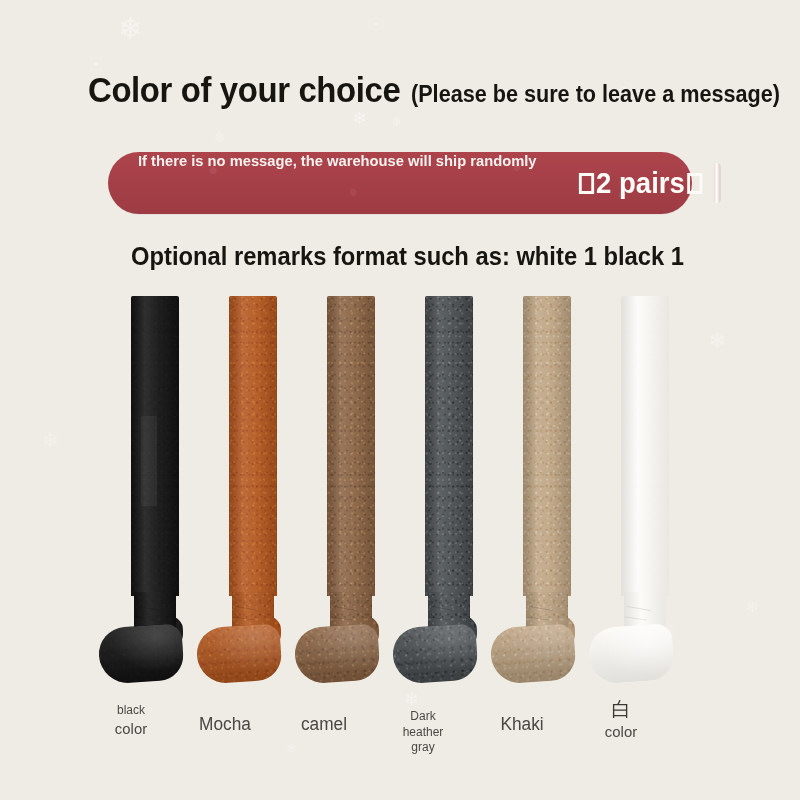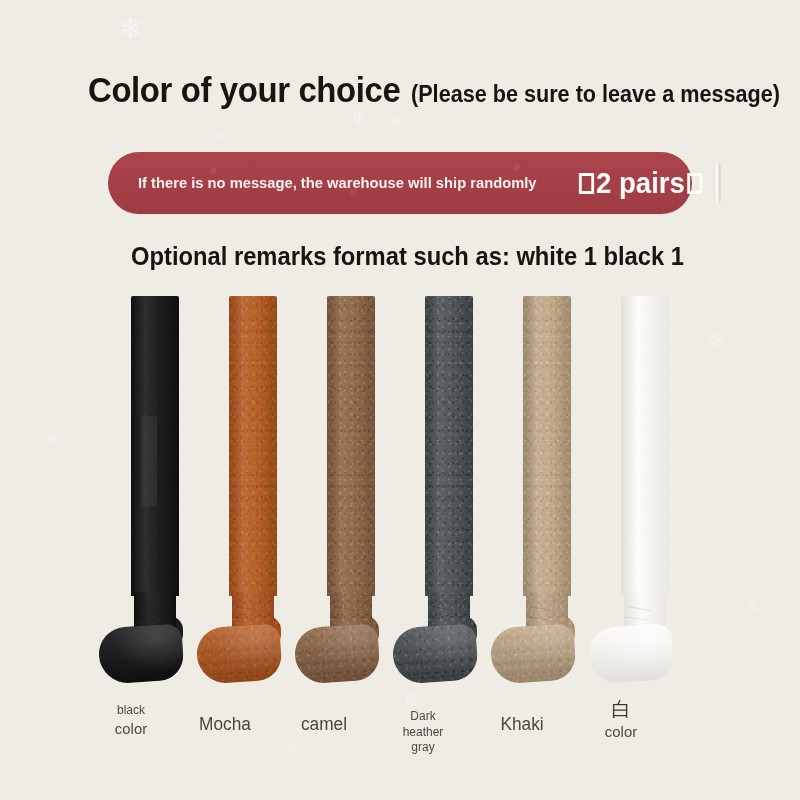--- a/index.html
+++ b/index.html
@@ -32,21 +32,21 @@
 
   
   .banner{position:absolute;left:108px;top:152px;width:584px;height:62px;
           border-radius:31px;background:#a8414a;
           background-image:
             radial-gradient(circle at 18% 30%, rgba(255,255,255,.07) 0 3px, transparent 4px),
             radial-gradient(circle at 42% 65%, rgba(255,255,255,.06) 0 3px, transparent 4px),
             radial-gradient(circle at 70% 25%, rgba(255,255,255,.06) 0 3px, transparent 4px),
             radial-gradient(circle at 88% 70%, rgba(255,255,255,.05) 0 3px, transparent 4px),
             linear-gradient(180deg,#ad444c 0%,#a43f47 55%,#9d3b43 100%);
-          display:flex;align-items:center;box-shadow:0 1px 0 rgba(0,0,0,.04);}
+          display:flex;box-shadow:0 1px 0 rgba(0,0,0,.04);}
   .banner-text{color:#f7f2ef;font-size:15.5px;font-weight:bold;margin-left:30px;
                transform:scaleX(.95);transform-origin:left center;white-space:nowrap;}
   .banner-emph{display:flex;align-items:center;margin-left:20px;color:#fdfbf8;
                font-size:29px;font-weight:bold;white-space:nowrap;
                transform:scaleX(.95);transform-origin:left center;}
   .tofu{display:inline-block;width:16px;height:21px;border:3px solid #fdfbf8;
         box-sizing:border-box;margin:0 2px;vertical-align:-2px;}
   .tail-bar{display:inline-block;width:7px;height:40px;margin-left:10px;
             border-radius:3px;background:linear-gradient(90deg,#e7d9d7,#fffdfb 45%,#d8c4c3);}
 

